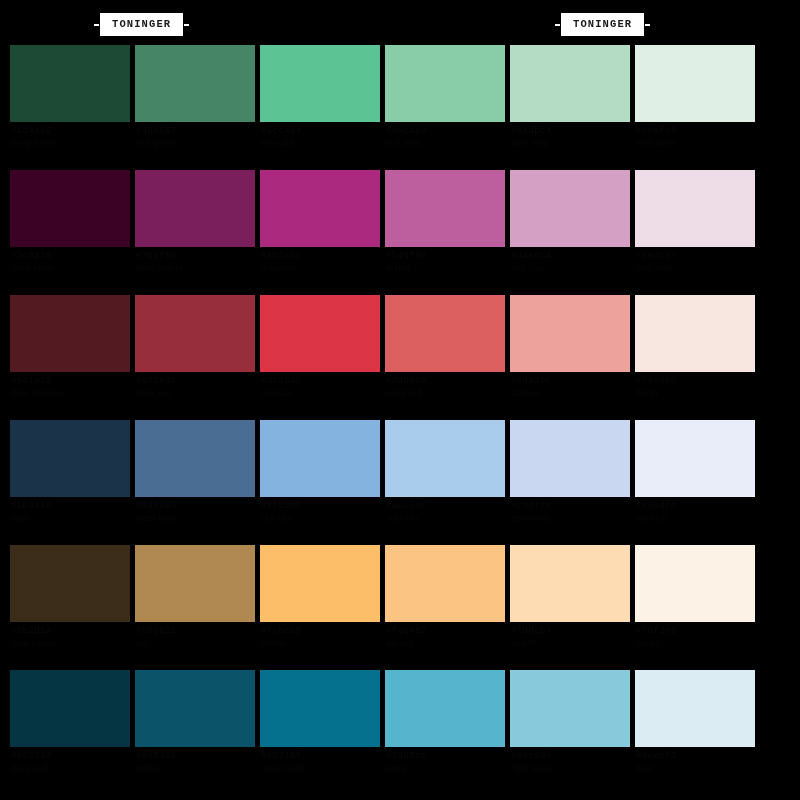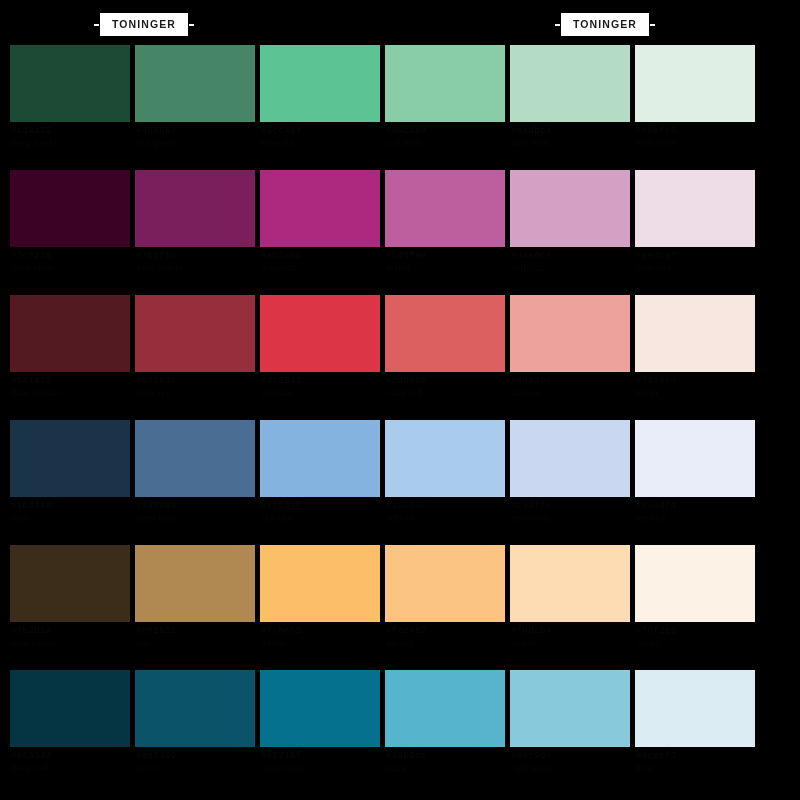--- a/index.html
+++ b/index.html
@@ -17,20 +17,21 @@
     position: relative;
   }
 
   
   #label-strip {
     position: absolute;
     left: 0;
     top: 0;
     width: 800px;
     height: 40px;
+    font-family: Liberation Mono, monospace;
   }
 
   .toninger-badge {
     position: absolute;
     top: 13px;
     height: 23px;
     background: #ffffff;
     color: #1a1a1a;
     font-size: 10.5px;
     font-weight: bold;

